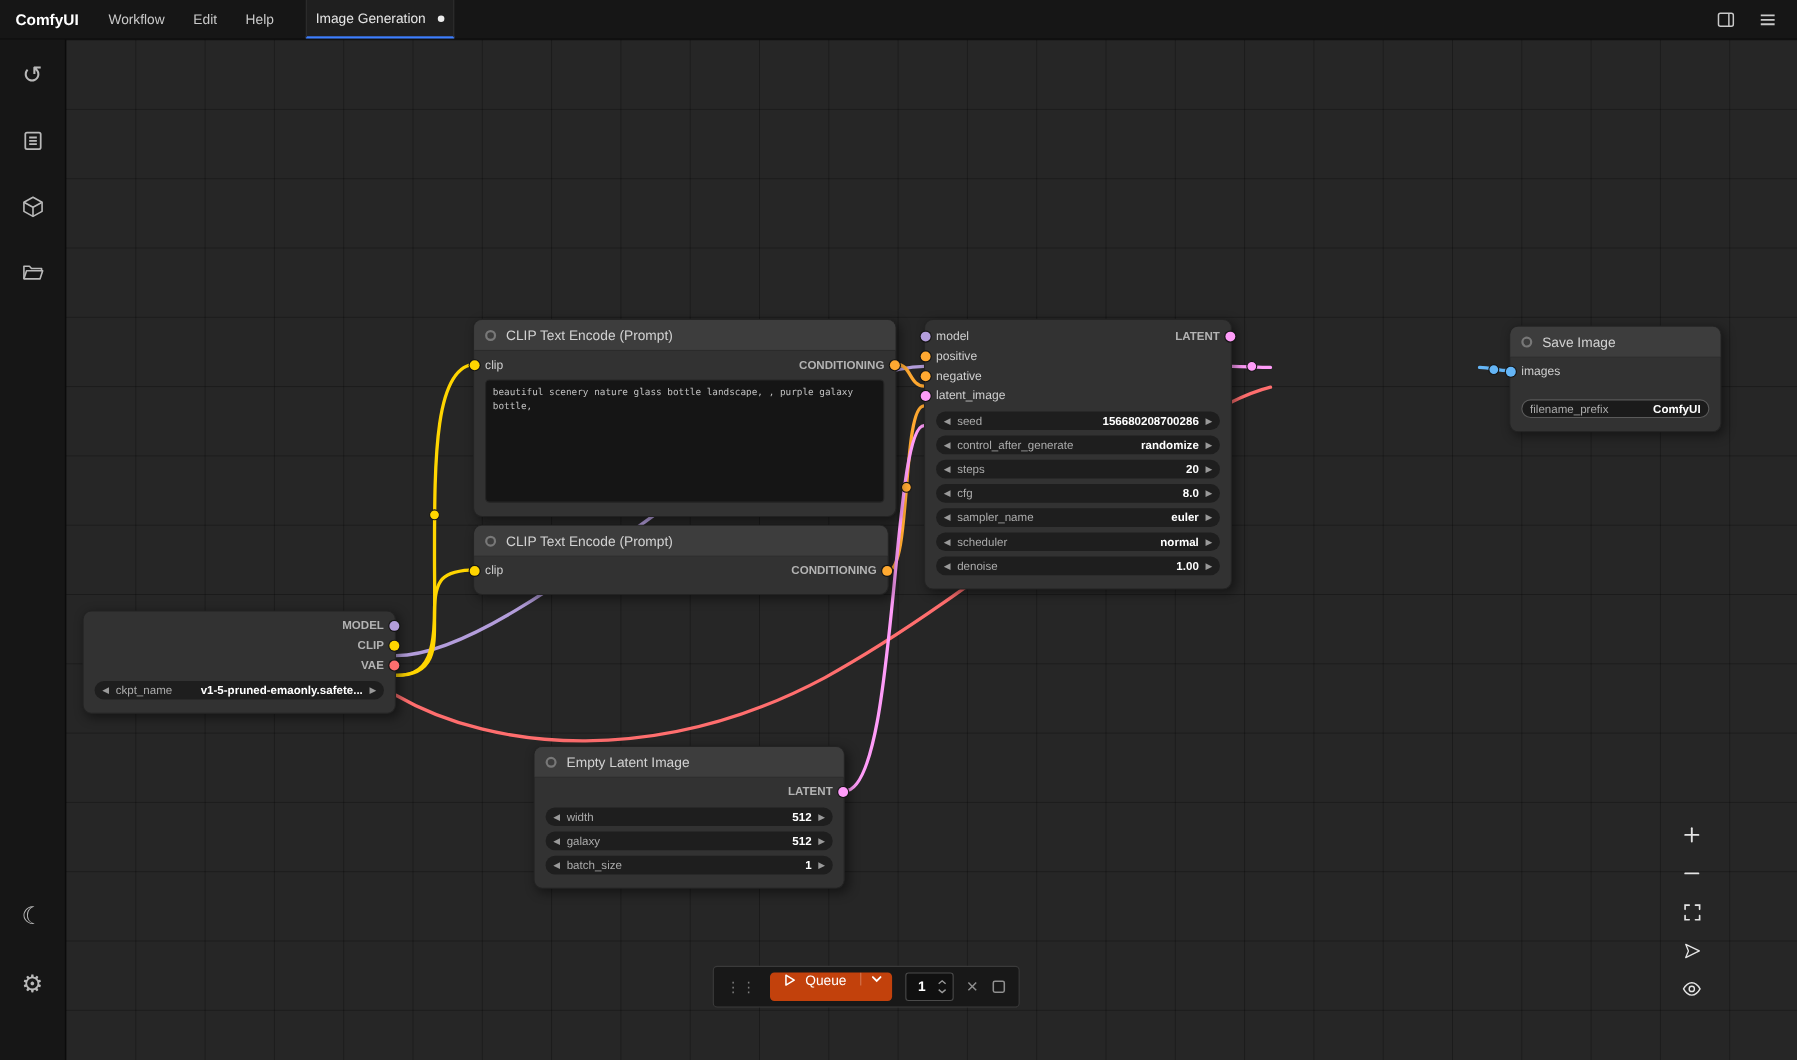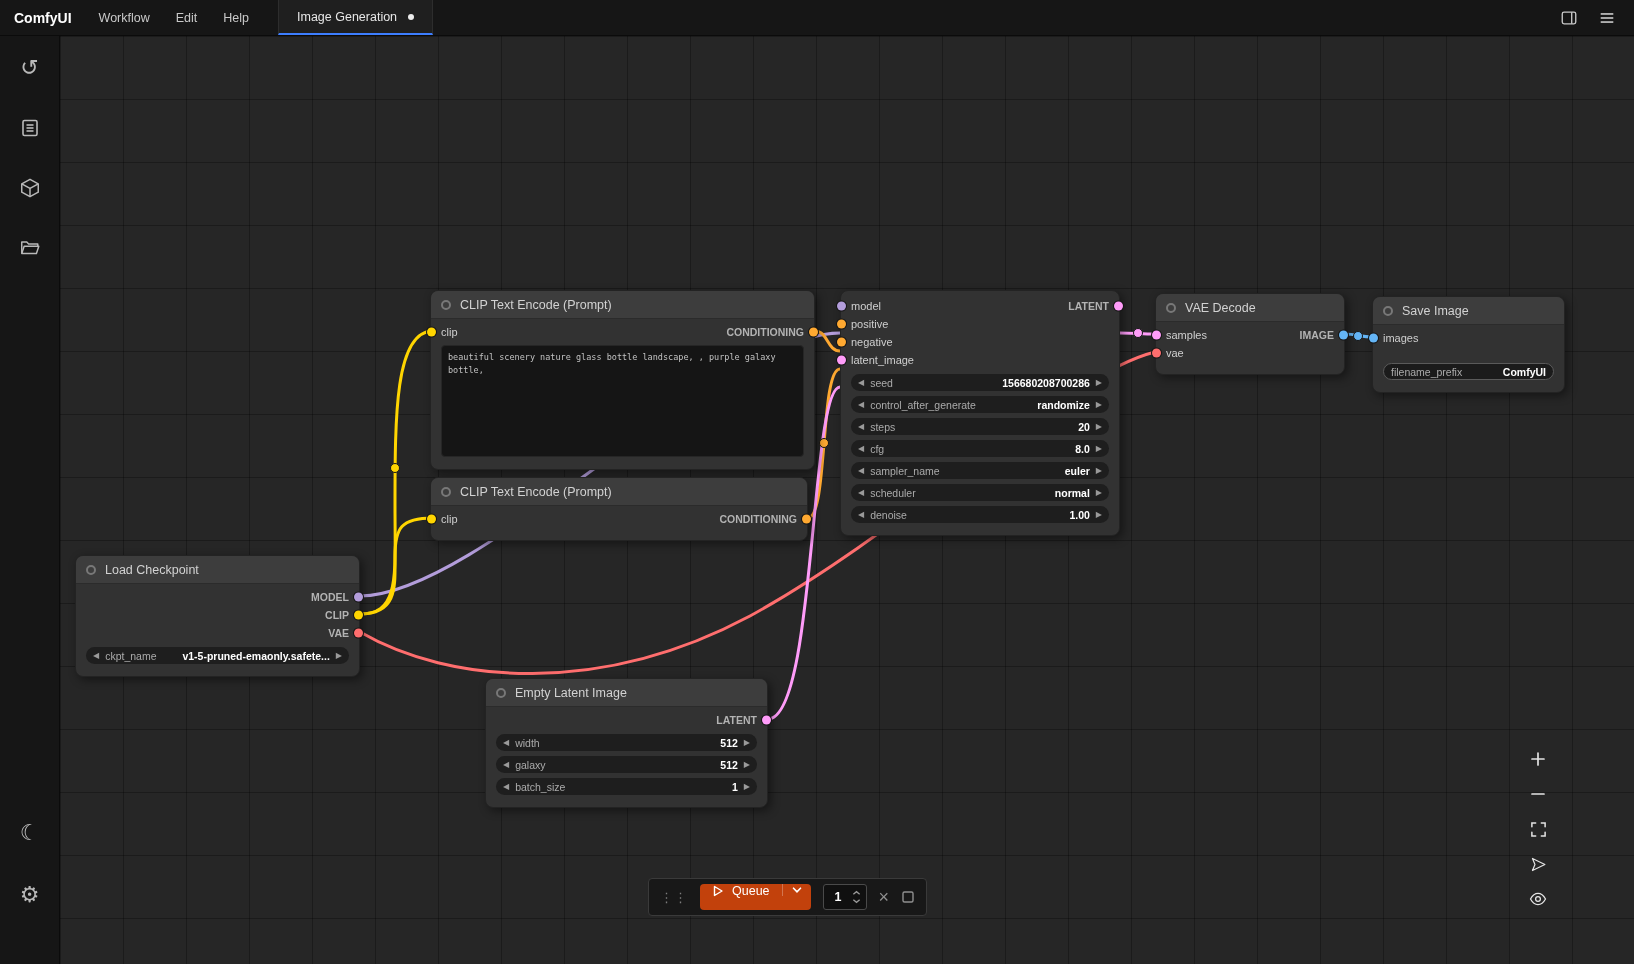--- a/index.html
+++ b/index.html
@@ -3,21 +3,21 @@
 <meta charset="utf-8">
 <style>
   *{box-sizing:border-box;margin:0;padding:0}
   html,body{width:1634px;height:964px;background:#232323;font-family:"Liberation Sans",sans-serif;overflow:hidden;position:relative}
 
   
   .menubar{position:absolute;top:0;left:0;width:1634px;height:36px;background:#161616;border-bottom:1px solid #0b0b0b;display:flex;align-items:stretch;z-index:20}
   .logo{color:#ffffff;font-weight:bold;font-size:14px;display:flex;align-items:center;padding:0 14px}
   .menu-item{color:#c9c9c9;font-size:12.5px;display:flex;align-items:center;padding:0 13px;cursor:pointer}
   .tab-strip{display:flex;margin-left:16px}
-  .tab{position:relative;display:flex;align-items:center;gap:11px;padding:0 18px;background:#1f1f1f;border-left:1px solid #2d2d2d;border-right:1px solid #2d2d2d;color:#e6e6e6;font-size:12.5px;border-bottom:2px solid #3d7eff;cursor:pointer}
+  .tab{position:relative;display:flex;align-items:center;gap:11px;padding:0 8px;background:#1f1f1f;border-left:1px solid #2d2d2d;border-right:1px solid #2d2d2d;color:#e6e6e6;font-size:12.5px;border-bottom:2px solid #3d7eff;cursor:pointer}
   .tab-dot{width:6px;height:6px;border-radius:50%;background:#ececec}
   .menubar-right{margin-left:auto;display:flex;align-items:center;gap:20px;padding-right:18px;color:#c9c9c9}
   .mb-icon{display:flex;align-items:center;cursor:pointer}
 
   
   .sidebar{position:absolute;top:36px;left:0;width:60px;height:928px;background:#161616;border-right:1px solid #0b0b0b;display:flex;flex-direction:column;align-items:center;padding-top:20px;padding-bottom:57px;z-index:20}
   .sb-group{display:flex;flex-direction:column;align-items:center;gap:36px}
   .sb-group.bottom{margin-top:auto;gap:38px}
   .sb-icon{width:24px;height:24px;color:#b9b9b9;display:flex;align-items:center;justify-content:center;cursor:pointer;font-size:22px;line-height:1}
 
@@ -141,24 +141,20 @@
     <path class="wire w-latent" d="M708,683 C756,683 750,351 780,351"></path>
     <path class="wire w-latent" d="M1060,297 C1072,297 1083,298 1095,298"></path>
     <path class="wire w-image" d="M1285,298 C1296,298 1301,301 1312,301"></path>
     <circle cx="335" cy="432" r="4.5" fill="#FFD500" stroke="#161616"></circle>
     <circle cx="764" cy="407" r="4.5" fill="#FFA931" stroke="#161616"></circle>
     <circle cx="1078" cy="297" r="4.5" fill="#FF9CF9" stroke="#161616"></circle>
     <circle cx="1298" cy="300" r="4.5" fill="#64B5F6" stroke="#161616"></circle>
   </svg>
 
   <div class="node" style="left:15px;top:519px;width:285px">
-    <div class="node-header">
-      <span class="collapse-dot"></span>
-      <span class="node-title">Load Checkpoint</span>
-    </div>
     <div class="node-body">
       <div class="slot-row out-only">
         <span class="out-label">MODEL</span>
         <span class="port out p-model"></span>
       </div>
       <div class="slot-row out-only">
         <span class="out-label">CLIP</span>
         <span class="port out p-clip"></span>
       </div>
       <div class="slot-row out-only">
@@ -294,38 +290,20 @@
       </div>
       <div class="widget">
         <span class="warrow">◀</span>
         <span class="wname">denoise</span>
         <span class="wval">1.00</span>
         <span class="warrow">▶</span>
       </div>
     </div>
   </div>
 
-  <div class="node" style="left:1095px;top:257px;width:190px">
-    <div class="node-header">
-      <span class="collapse-dot"></span>
-      <span class="node-title">VAE Decode</span>
-    </div>
-    <div class="node-body">
-      <div class="slot-row">
-        <span class="in-label">samples</span>
-        <span class="out-label">IMAGE</span>
-        <span class="port in p-latent"></span>
-        <span class="port out p-image"></span>
-      </div>
-      <div class="slot-row">
-        <span class="in-label">vae</span>
-        <span class="port in p-vae"></span>
-      </div>
-    </div>
-  </div>
 
   <div class="node" style="left:1312px;top:260px;width:193px">
     <div class="node-header">
       <span class="collapse-dot"></span>
       <span class="node-title">Save Image</span>
     </div>
     <div class="node-body">
       <div class="slot-row">
         <span class="in-label">images</span>
         <span class="port in p-image"></span>

